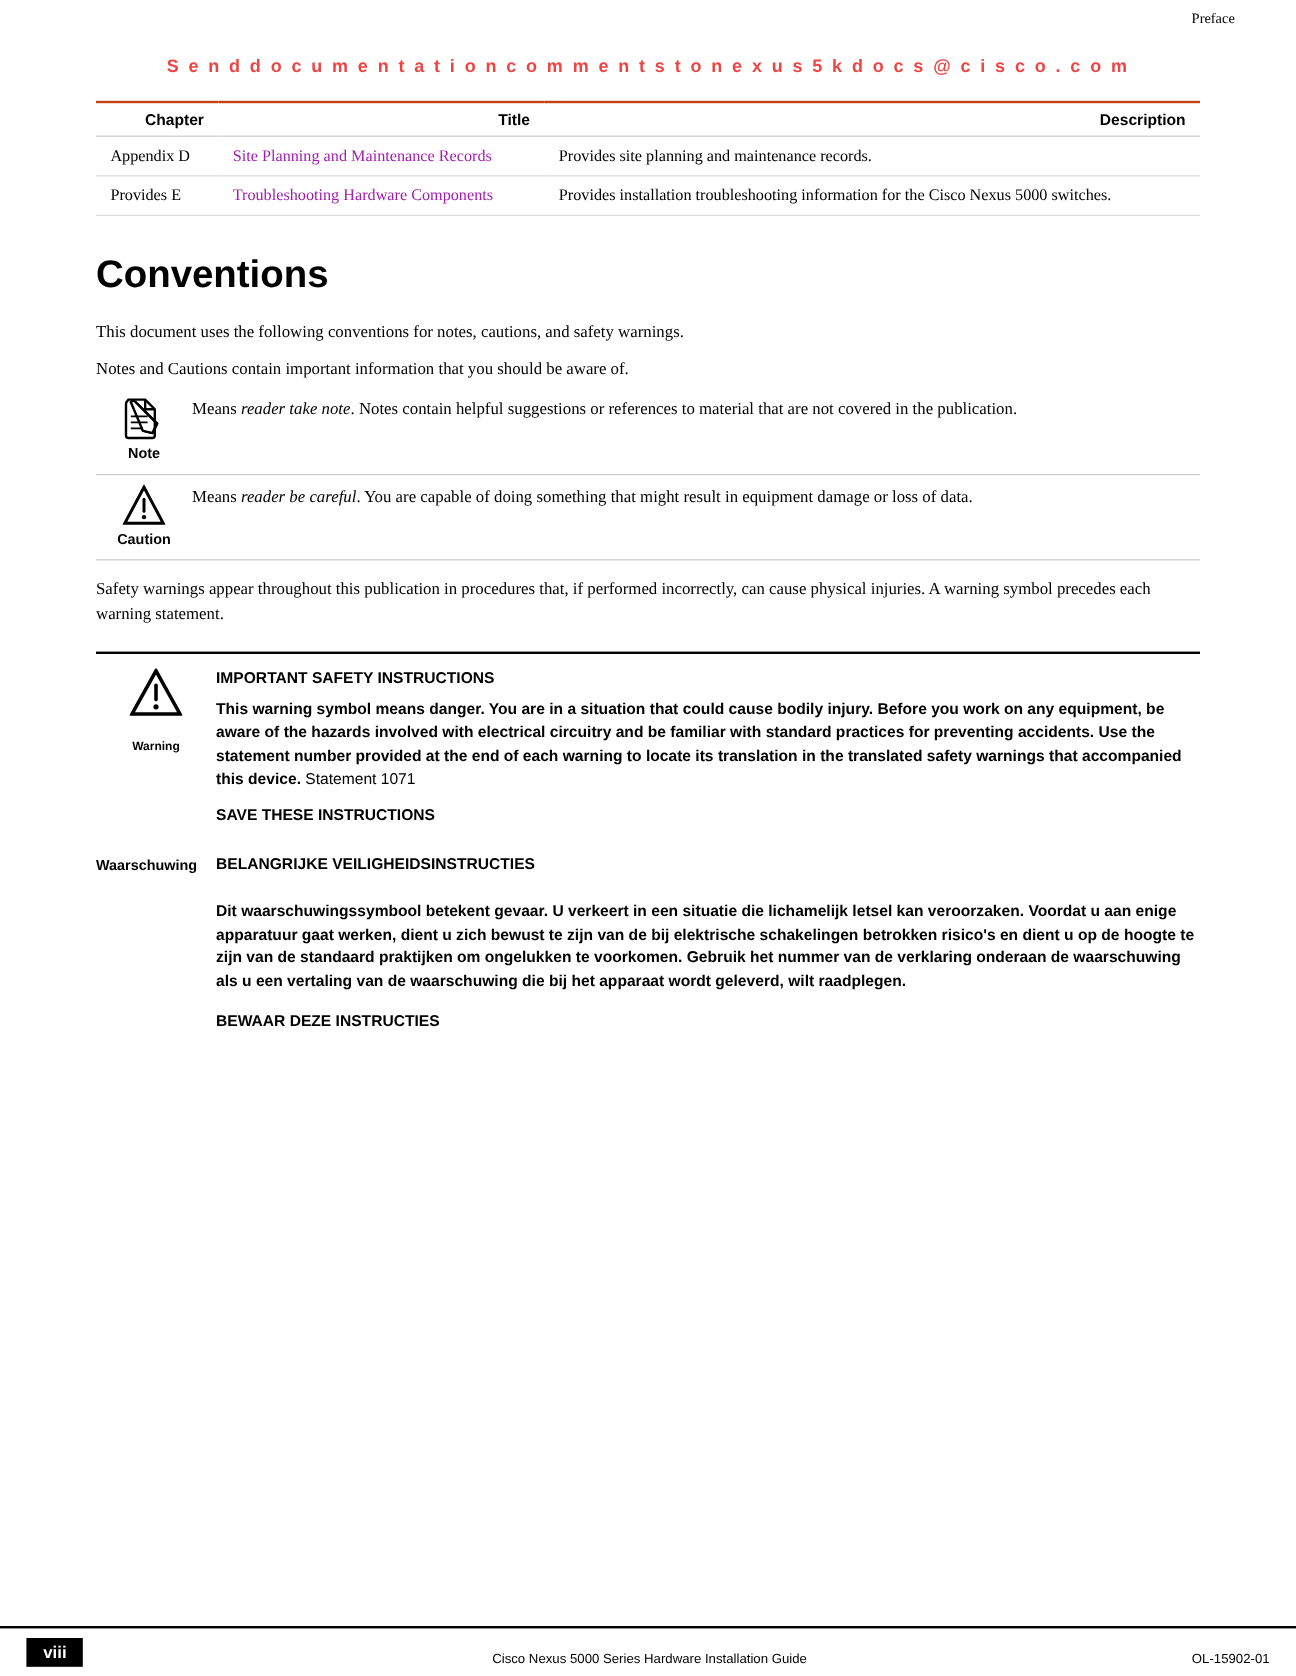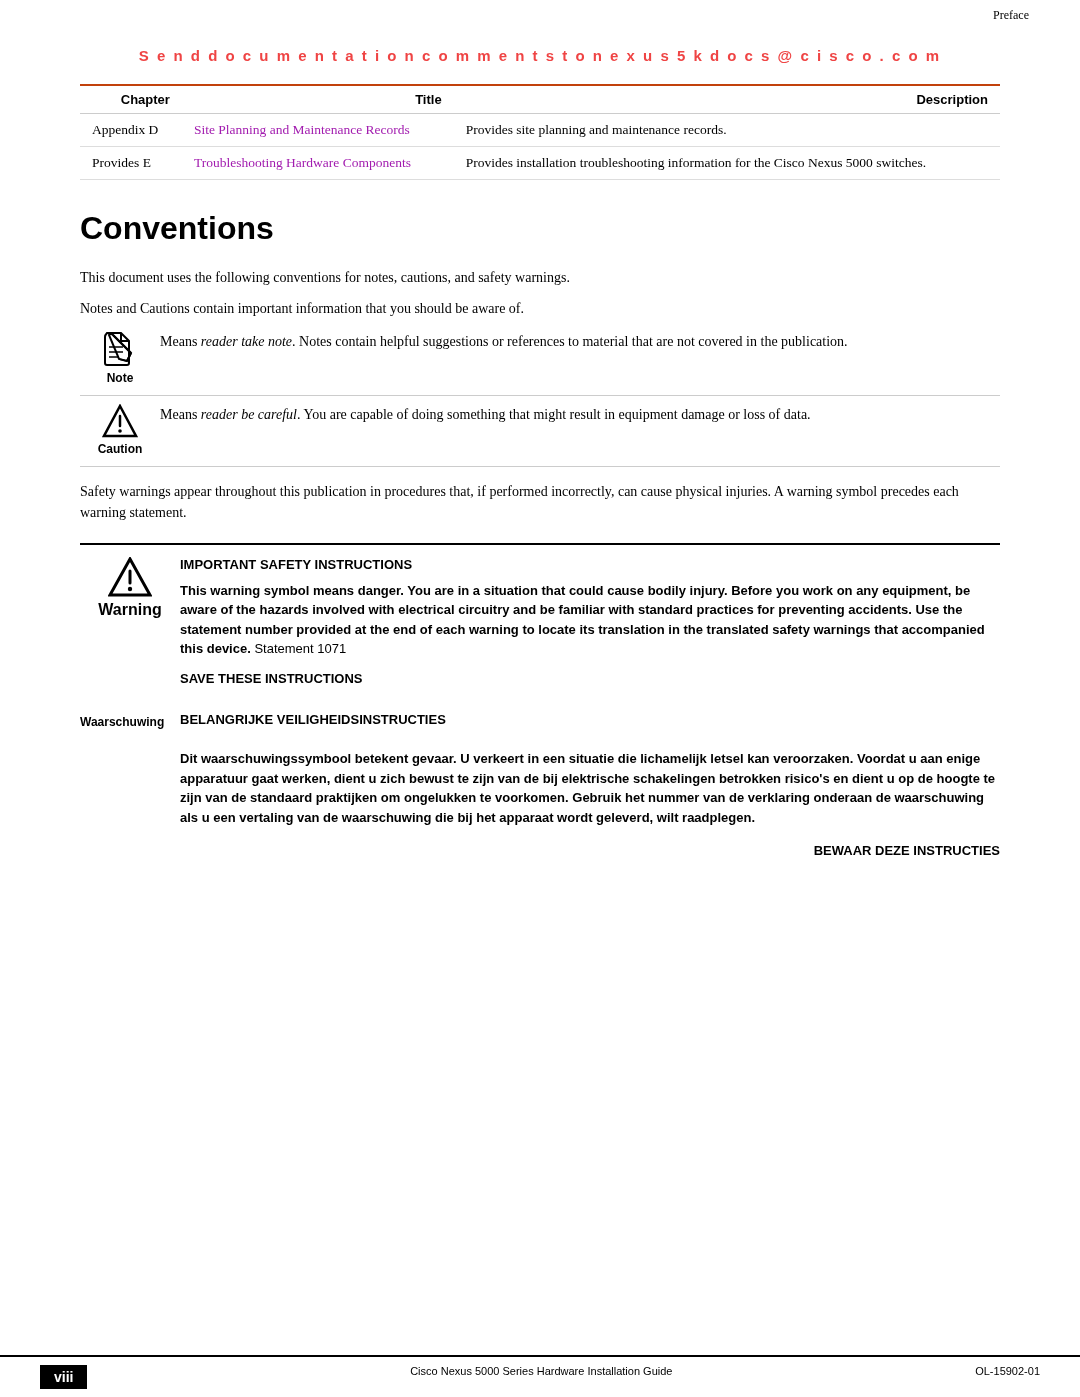--- a/index.html
+++ b/index.html
@@ -101,23 +101,23 @@
     .warning-icon-col {
       width: 100px;
       min-width: 100px;
       display: flex;
       flex-direction: column;
       align-items: center;
       padding-top: 2px;
     }
     .warning-label {
       font-family: Arial, sans-serif;
-      font-size: 16px;
-      font-weight: bold;
-      margin-top: 4px;
+      font-size: 10px;
+      font-weight: bold;
+      margin-top: 20px;
     }
     .warning-content {
       flex: 1;
       font-size: 14px;
       line-height: 1.5;
     }
     .warning-title {
       font-family: Arial, sans-serif;
       font-size: 13px;
       font-weight: bold;
@@ -165,31 +165,30 @@
       font-size: 13px;
       font-weight: bold;
       margin-bottom: 10px;
       line-height: 1.5;
     }
     .bewaar-title {
       font-family: Arial, sans-serif;
       font-size: 13px;
       font-weight: bold;
       margin-top: 16px;
-      text-align: right;
     }
     .page-footer {
       position: absolute;
       bottom: 0;
       left: 0;
       right: 0;
       border-top: 2px solid #000;
       display: flex;
-      align-items: flex-start;
-      padding: 8px 40px;
+      align-items: flex-end;
+      padding: 8px 22px;
       background: #fff;
     }
     .footer-page-num {
       background: #000;
       color: #fff;
       padding: 4px 14px;
       font-family: Arial, sans-serif;
       font-size: 14px;
       font-weight: bold;
       margin-right: 20px;

